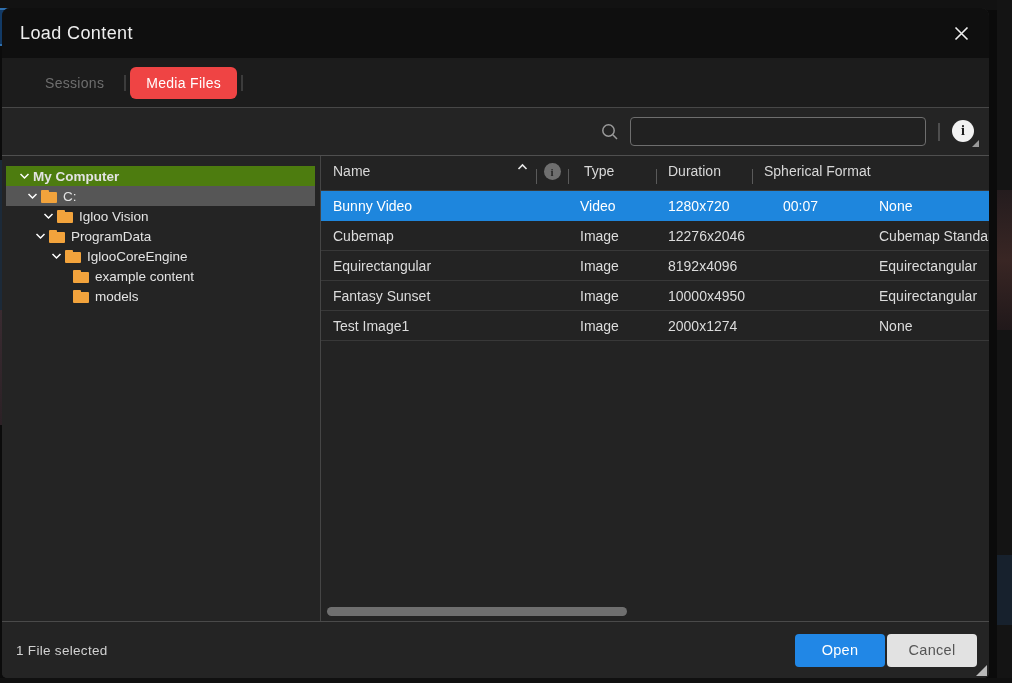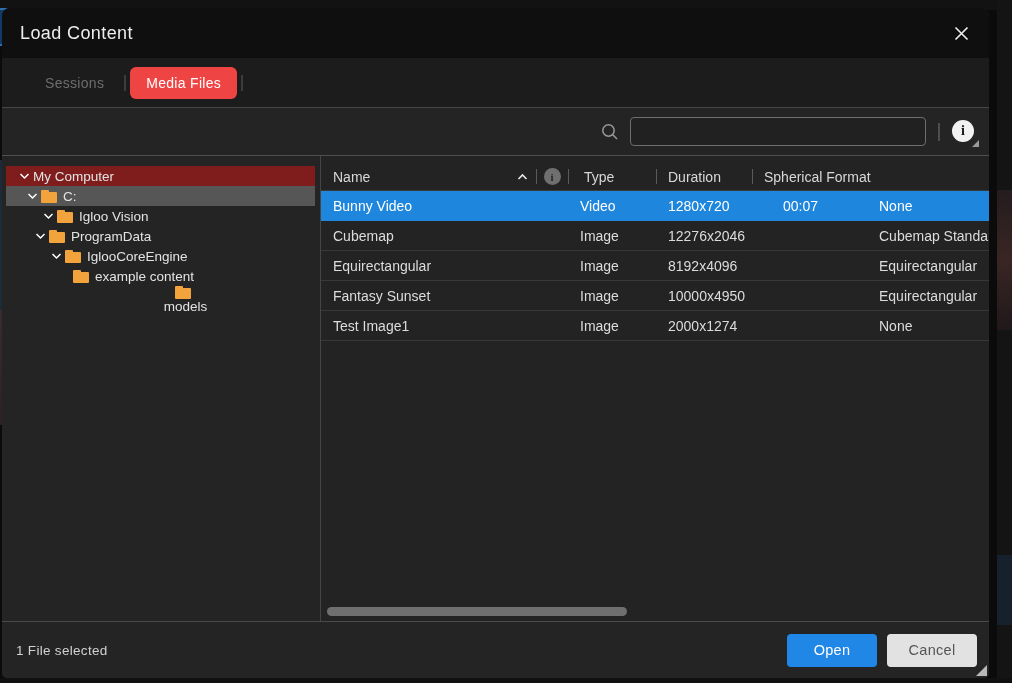--- a/index.html
+++ b/index.html
@@ -39,52 +39,52 @@
   .info-circle { width:22px; height:22px; border-radius:50%; background:#f2f2f2; color:#1d1d1d;
     font-size:14px; font-weight:bold; display:flex; align-items:center; justify-content:center; font-family:"Liberation Serif", serif; }
   .info-corner { position:absolute; right:-3px; bottom:-3px; width:0; height:0;
     border-left:7px solid transparent; border-bottom:7px solid #9a9a9a; }
 
   .content { flex:1; display:flex; min-height:0; }
 
   
   .tree-panel { width:319px; flex:none; border-right:1px solid #454545; padding:10px 5px 0 4px; overflow:hidden; }
   .tree-row { height:20px; display:flex; align-items:center; color:#e3e3e3; font-size:13.5px; cursor:pointer; white-space:nowrap; }
-  .tree-row.sel-primary { background:#7f1d1d; }
+  .tree-row.sel-primary { background:#4d7c0f;font-weight:bold; }
   .tree-row.sel-secondary { background:#565656; }
   .tw { width:17px; flex:none; display:flex; align-items:center; justify-content:center; }
   .folder { width:17px; height:13px; margin-right:5px; flex:none; position:relative; }
   .folder:before { content:''; position:absolute; left:0; top:0; width:8px; height:3px; background:#f2a33c; border-radius:1px 1px 0 0; }
   .folder:after { content:''; position:absolute; left:0; top:2px; width:16px; height:11px; background:#f2a33c; border-radius:1px; }
 
   
   .table-panel { flex:1; position:relative; padding-top:7px; overflow:hidden; background:#232323; }
   .tbl { width:716px; }
   .thead { display:flex; height:28px; align-items:center; color:#d8d8d8; font-size:14px; border-bottom:1px solid #3a3a3a; }
-  .hc { position:relative; height:100%; display:flex; align-items:center; padding-left:12px; cursor:pointer; }
+  .hc { position:relative; height:100%; display:flex; align-items:flex-start; padding-left:12px; cursor:pointer; }
   .hc.sep:before { content:''; position:absolute; left:0; top:6px; bottom:6px; width:1px; background:#5a5a5a; }
   .col-name { width:215px; flex:none; }
   .col-info { width:32px; flex:none; justify-content:center; padding-left:0; }
   .col-type { width:88px; flex:none; padding-left:16px; }
   .col-res  { width:115px; flex:none; }
   .col-dur  { width:96px; flex:none; }
   .col-sph  { width:170px; flex:none; }
   .sort-caret { margin-left:auto; margin-right:8px; color:#e8e8e8; display:flex; }
   .hdr-info-circle { width:17px; height:17px; border-radius:50%; background:#6f6f6f; color:#262626;
     font-size:11px; font-weight:bold; display:flex; align-items:center; justify-content:center; font-family:"Liberation Serif", serif; }
   .trow { display:flex; height:30px; align-items:center; color:#dcdcdc; font-size:14px; border-bottom:1px solid #383838; cursor:pointer; }
   .trow.selected { background:#1e86dd; color:#ffffff; border-bottom:1px solid #1e86dd; }
   .tc { height:100%; display:flex; align-items:center; padding-left:12px; overflow:hidden; white-space:nowrap; }
   .hscroll { position:absolute; left:6px; bottom:5px; width:300px; height:9px; border-radius:5px; background:#6f6f6f; cursor:pointer; }
 
   
   .footer { height:57px; flex:none; border-top:1px solid #4a4a4a; background:#242424;
     display:flex; align-items:center; padding:0 12px 0 14px; position:relative; }
   .status { color:#d2d2d2; font-size:13.5px; letter-spacing:.3px; }
-  .btns { margin-left:auto; display:flex; gap:10px; }
+  .btns { margin-left:auto; display:flex; gap:2px; }
   .btn { width:90px; height:33px; border:none; border-radius:4px; font-size:14.5px; letter-spacing:.3px;
     cursor:pointer; font-family:"Liberation Sans", sans-serif; }
   .btn-open { background:#2187e6; color:#ffffff; }
   .btn-cancel { background:#e2e2e2; color:#555555; }
   .grip { position:absolute; right:2px; bottom:2px; width:0; height:0;
     border-left:11px solid transparent; border-bottom:11px solid #b9b9b9; cursor:nwse-resize; }
 </style>
 </head>
 <body>
 
@@ -175,21 +175,21 @@
             </svg>
           </span>
           <span class="folder"></span>
           <span>IglooCoreEngine</span>
         </div>
         <div class="tree-row" style="padding-left: 50px;">
           <span class="tw"></span>
           <span class="folder"></span>
           <span>example content</span>
         </div>
-        <div class="tree-row" style="padding-left: 50px; flex-direction: column;">
+        <div class="tree-row" style="padding-left: 50px;">
           <span class="tw"></span>
           <span class="folder"></span>
           <span>models</span>
         </div>
       </div>
 
     <div class="table-panel">
       <div class="tbl">
         <div class="thead">
           <div class="hc col-name">

